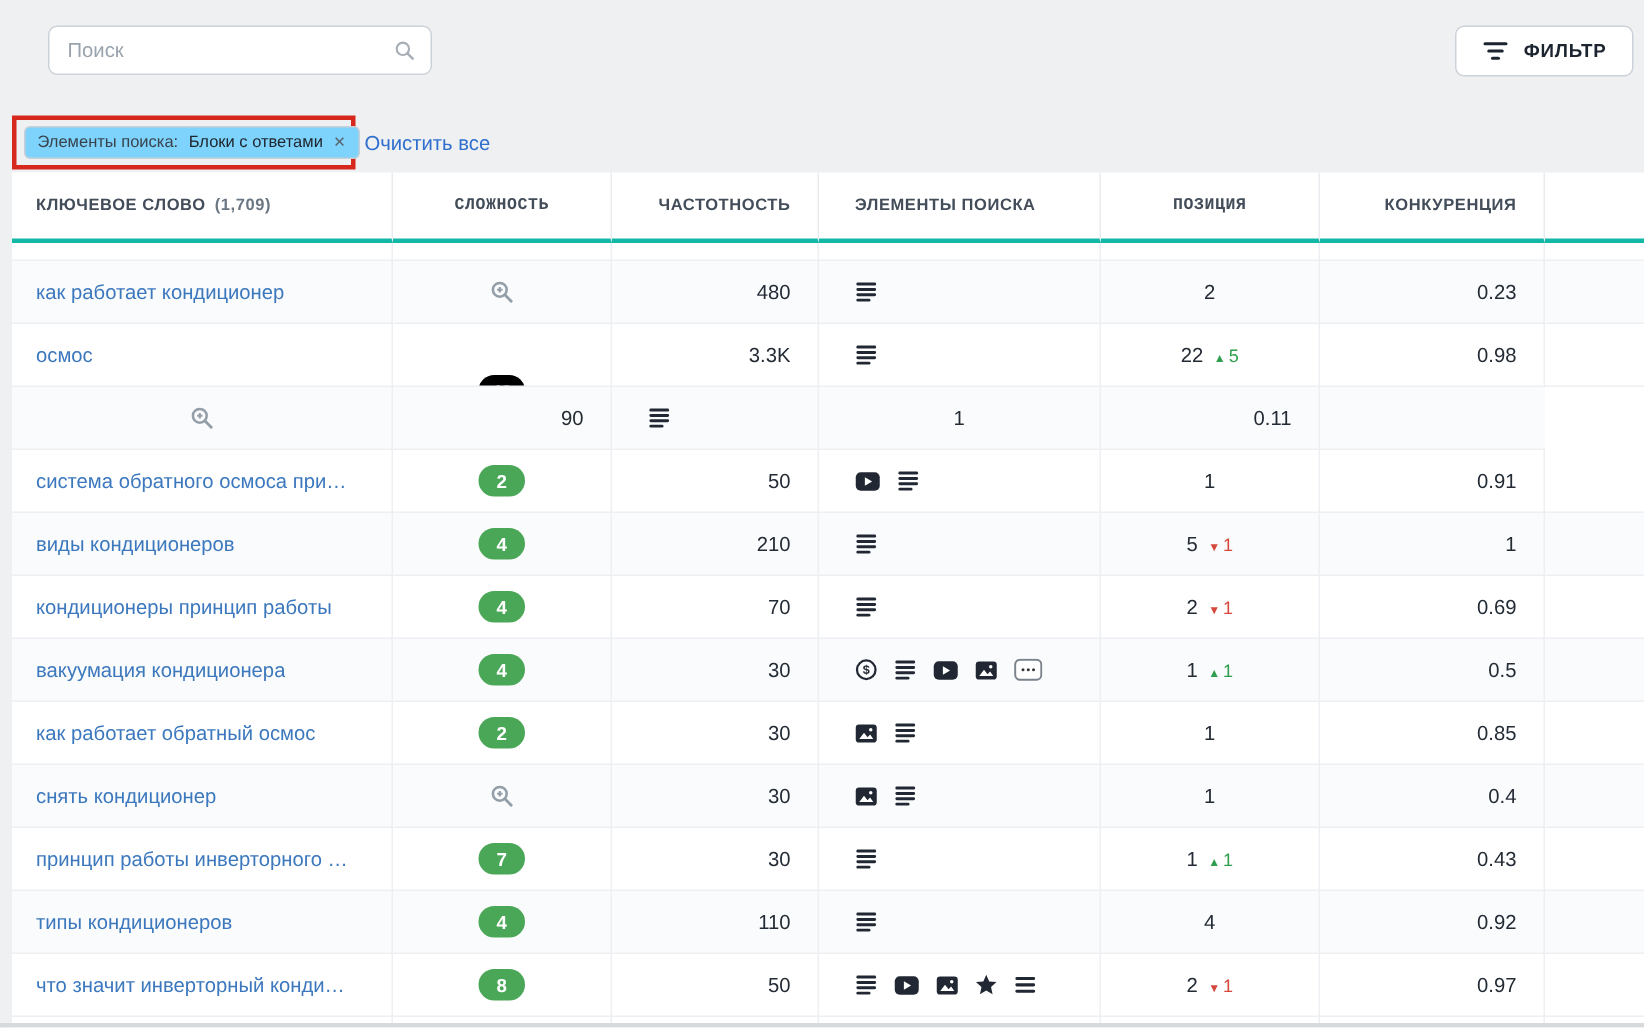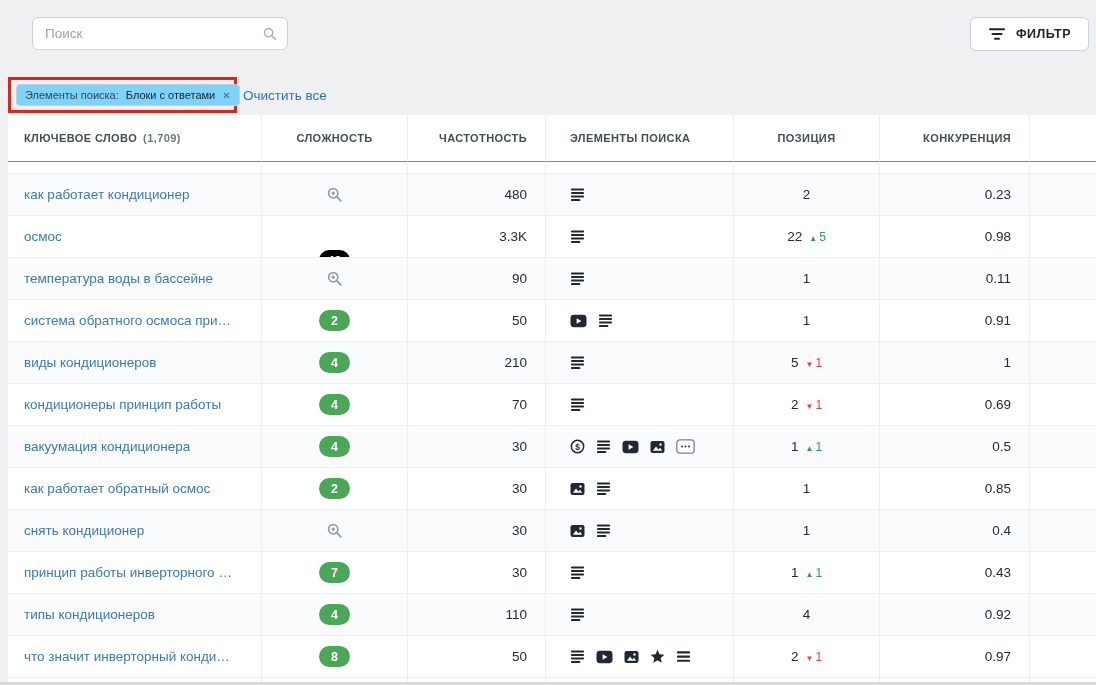--- a/index.html
+++ b/index.html
@@ -65,27 +65,27 @@
   .grid-row {
     display: grid;
     grid-template-columns: 254px 146px 138px 188px 146px 150px 1fr;
   }
   .thead { height: 47px; }
   .th {
     display: flex; align-items: center;
     font-size: 11px; font-weight: bold; letter-spacing: .4px;
     color: #434d59;
     border-right: 1px solid #e9ebee;
-    border-bottom: 1px solid #14b8a6;
+    border-bottom: 3px solid #14b8a6;
     cursor: pointer; white-space: nowrap; overflow: hidden;
   }
   .th:last-child { border-right: none; cursor: default; }
   .th-keyword { padding-left: 16px; gap: 6px; }
   .kw-count { color: #6b7683; font-weight: bold; }
-  .th-center { justify-content: center; }
+  .th-center { justify-content: center; font-family: Liberation Mono, monospace; }
   .th-right { justify-content: flex-end; padding-right: 18px; }
   .th-serp { padding-left: 24px; }
 
   .spacer-row { height: 12px; }
   .spacer-row .sp {
     border-right: 1px solid #edeff2;
     border-bottom: 1px solid #edeff2;
   }
   .spacer-row .sp:last-child { border-right: none; }
 
@@ -248,23 +248,20 @@
           <span>22</span>
           <span class="pos-change up">
             <span class="tri">▲</span>
             <span class="chval">5</span>
           </span>
         </div>
         <div class="td td-right">0.98</div>
         <div class="td"></div>
       </div>
       <div class="tr grid-row striped">
-        <div class="td td-keyword">
-          <span class="kw-link">температура воды в бассейне</span>
-        </div>
         <div class="td td-center">
           <span class="diff-magnifier">
             <svg width="17" height="17" viewBox="0 0 17 17">
               <circle cx="7.2" cy="7.2" r="4.6" fill="none" stroke="#949ea8" stroke-width="1.7"></circle>
               <line x1="10.7" y1="10.7" x2="14.8" y2="14.8" stroke="#949ea8" stroke-width="1.9" stroke-linecap="round"></line>
               <line x1="5.4" y1="7.2" x2="9" y2="7.2" stroke="#949ea8" stroke-width="1.4"></line>
               <line x1="7.2" y1="5.4" x2="7.2" y2="9" stroke="#949ea8" stroke-width="1.4"></line>
             </svg>
           </span>
         </div>

